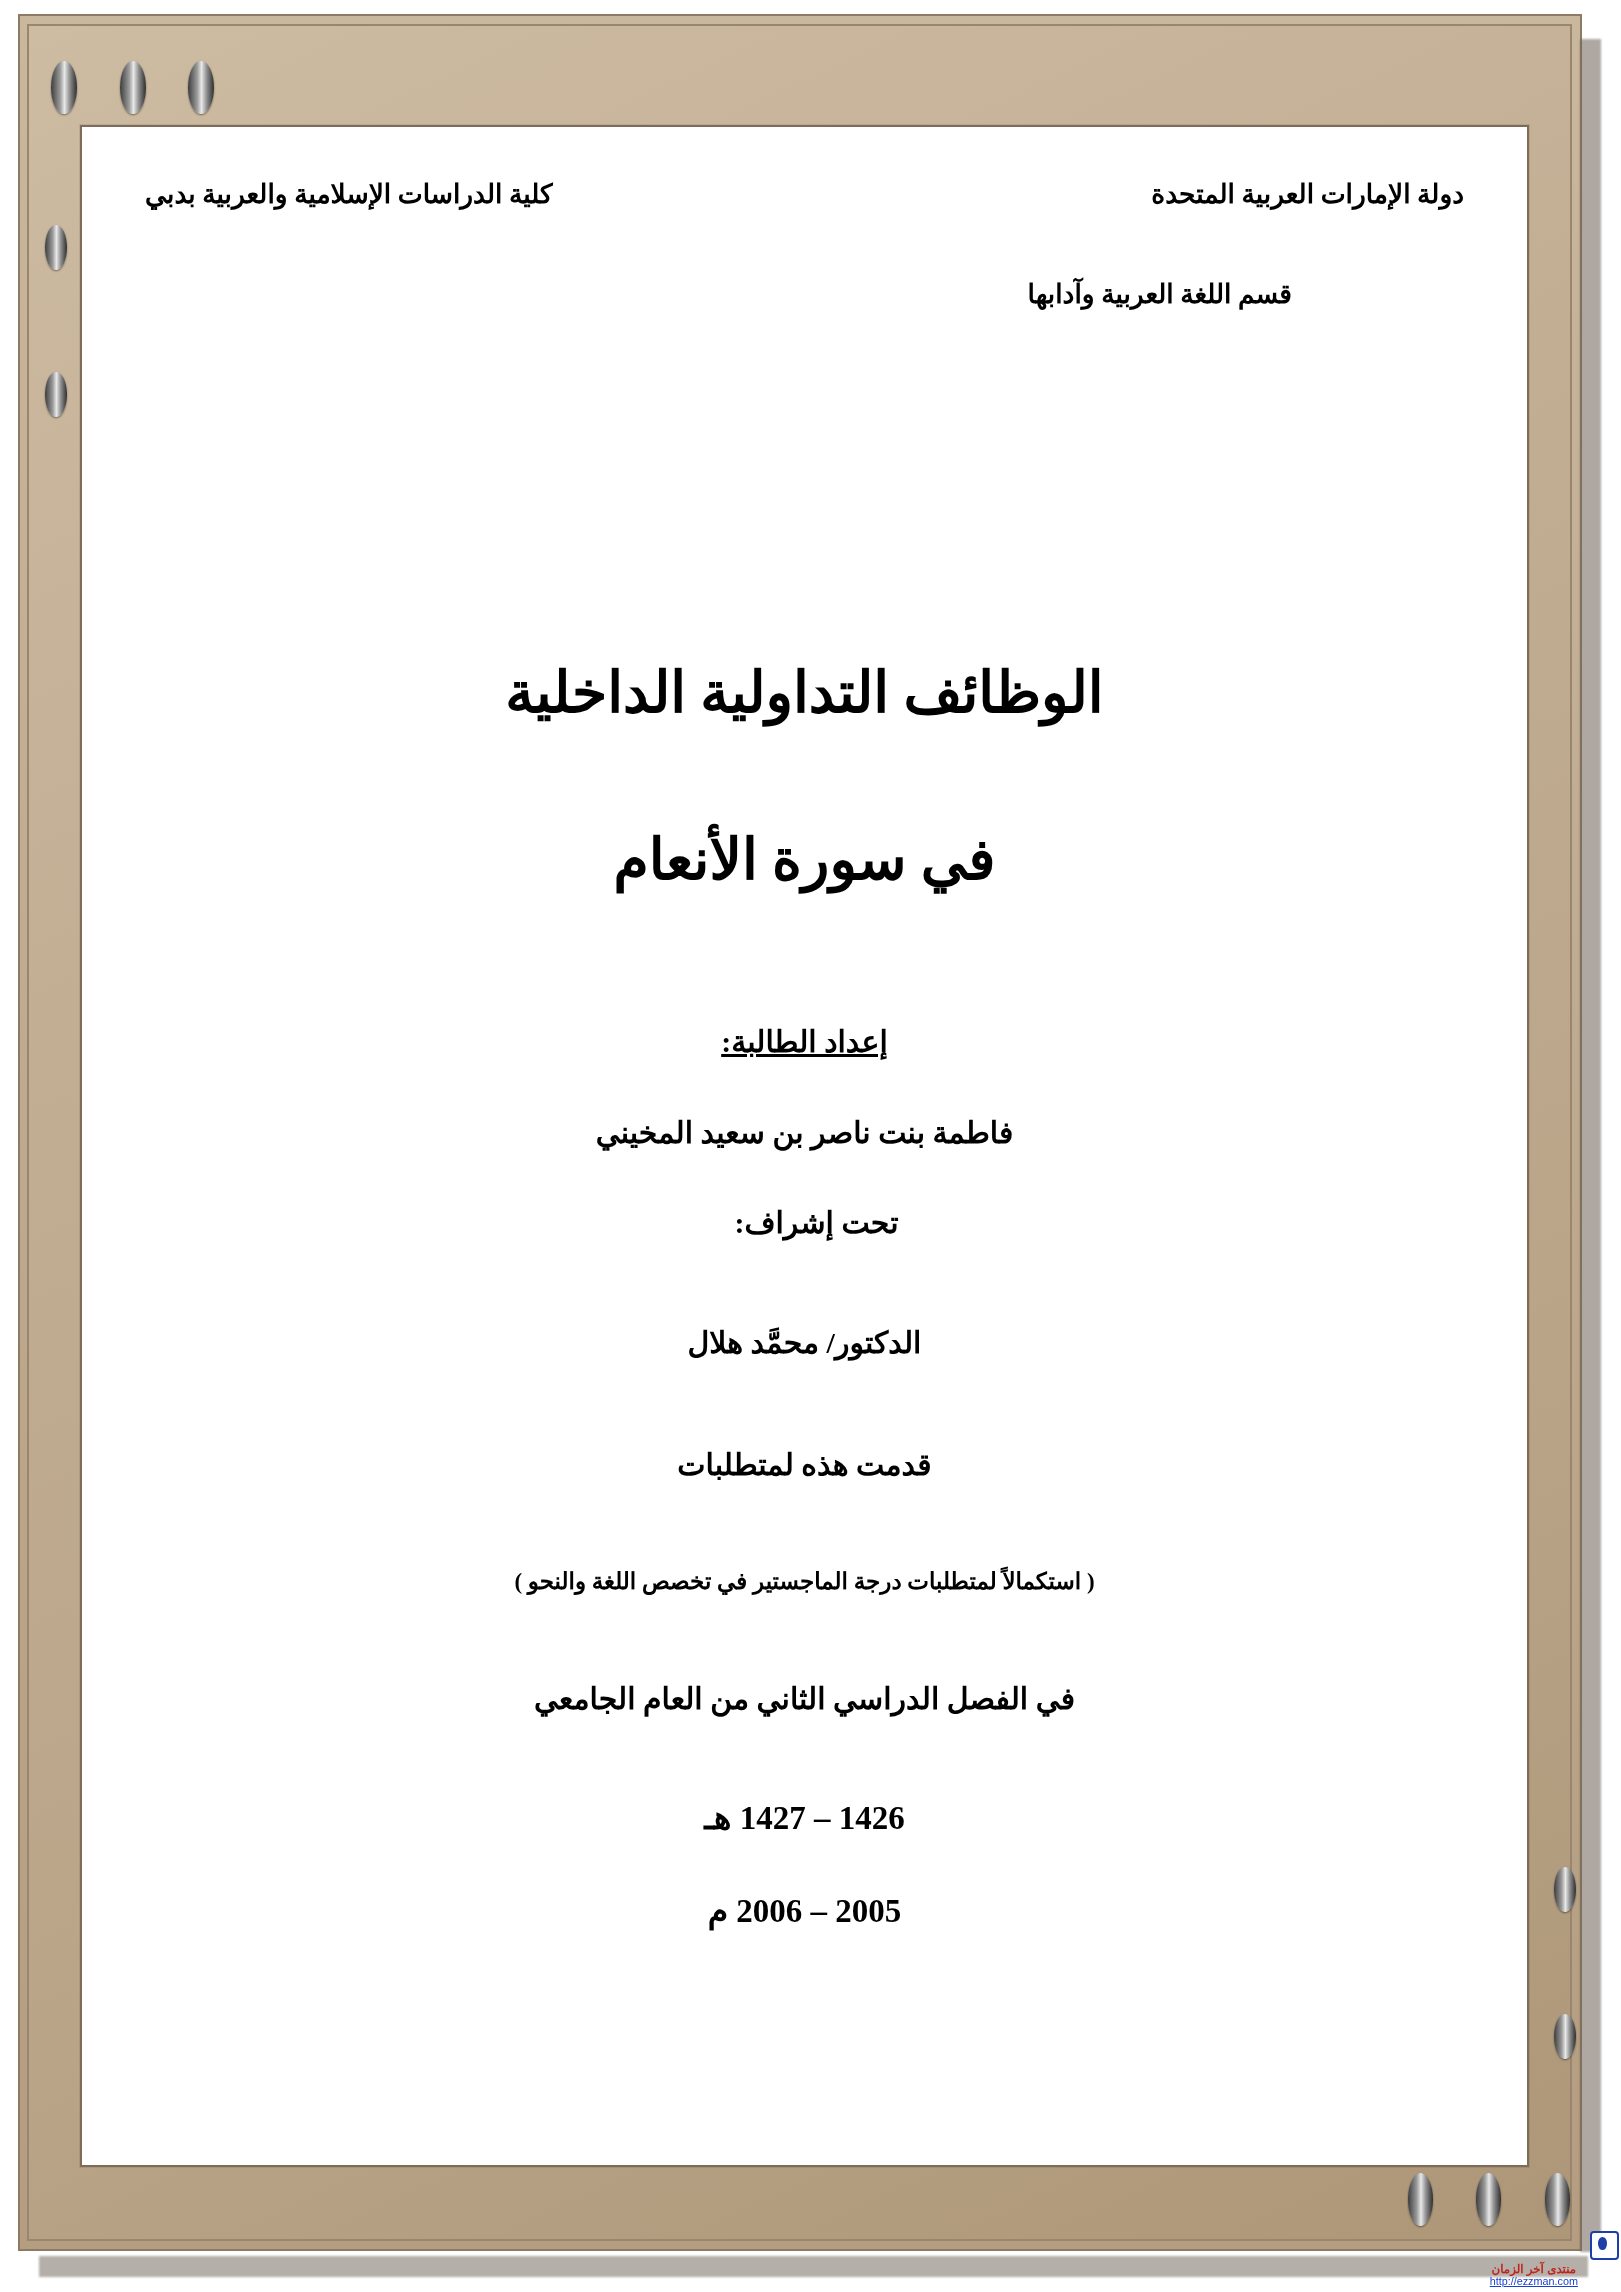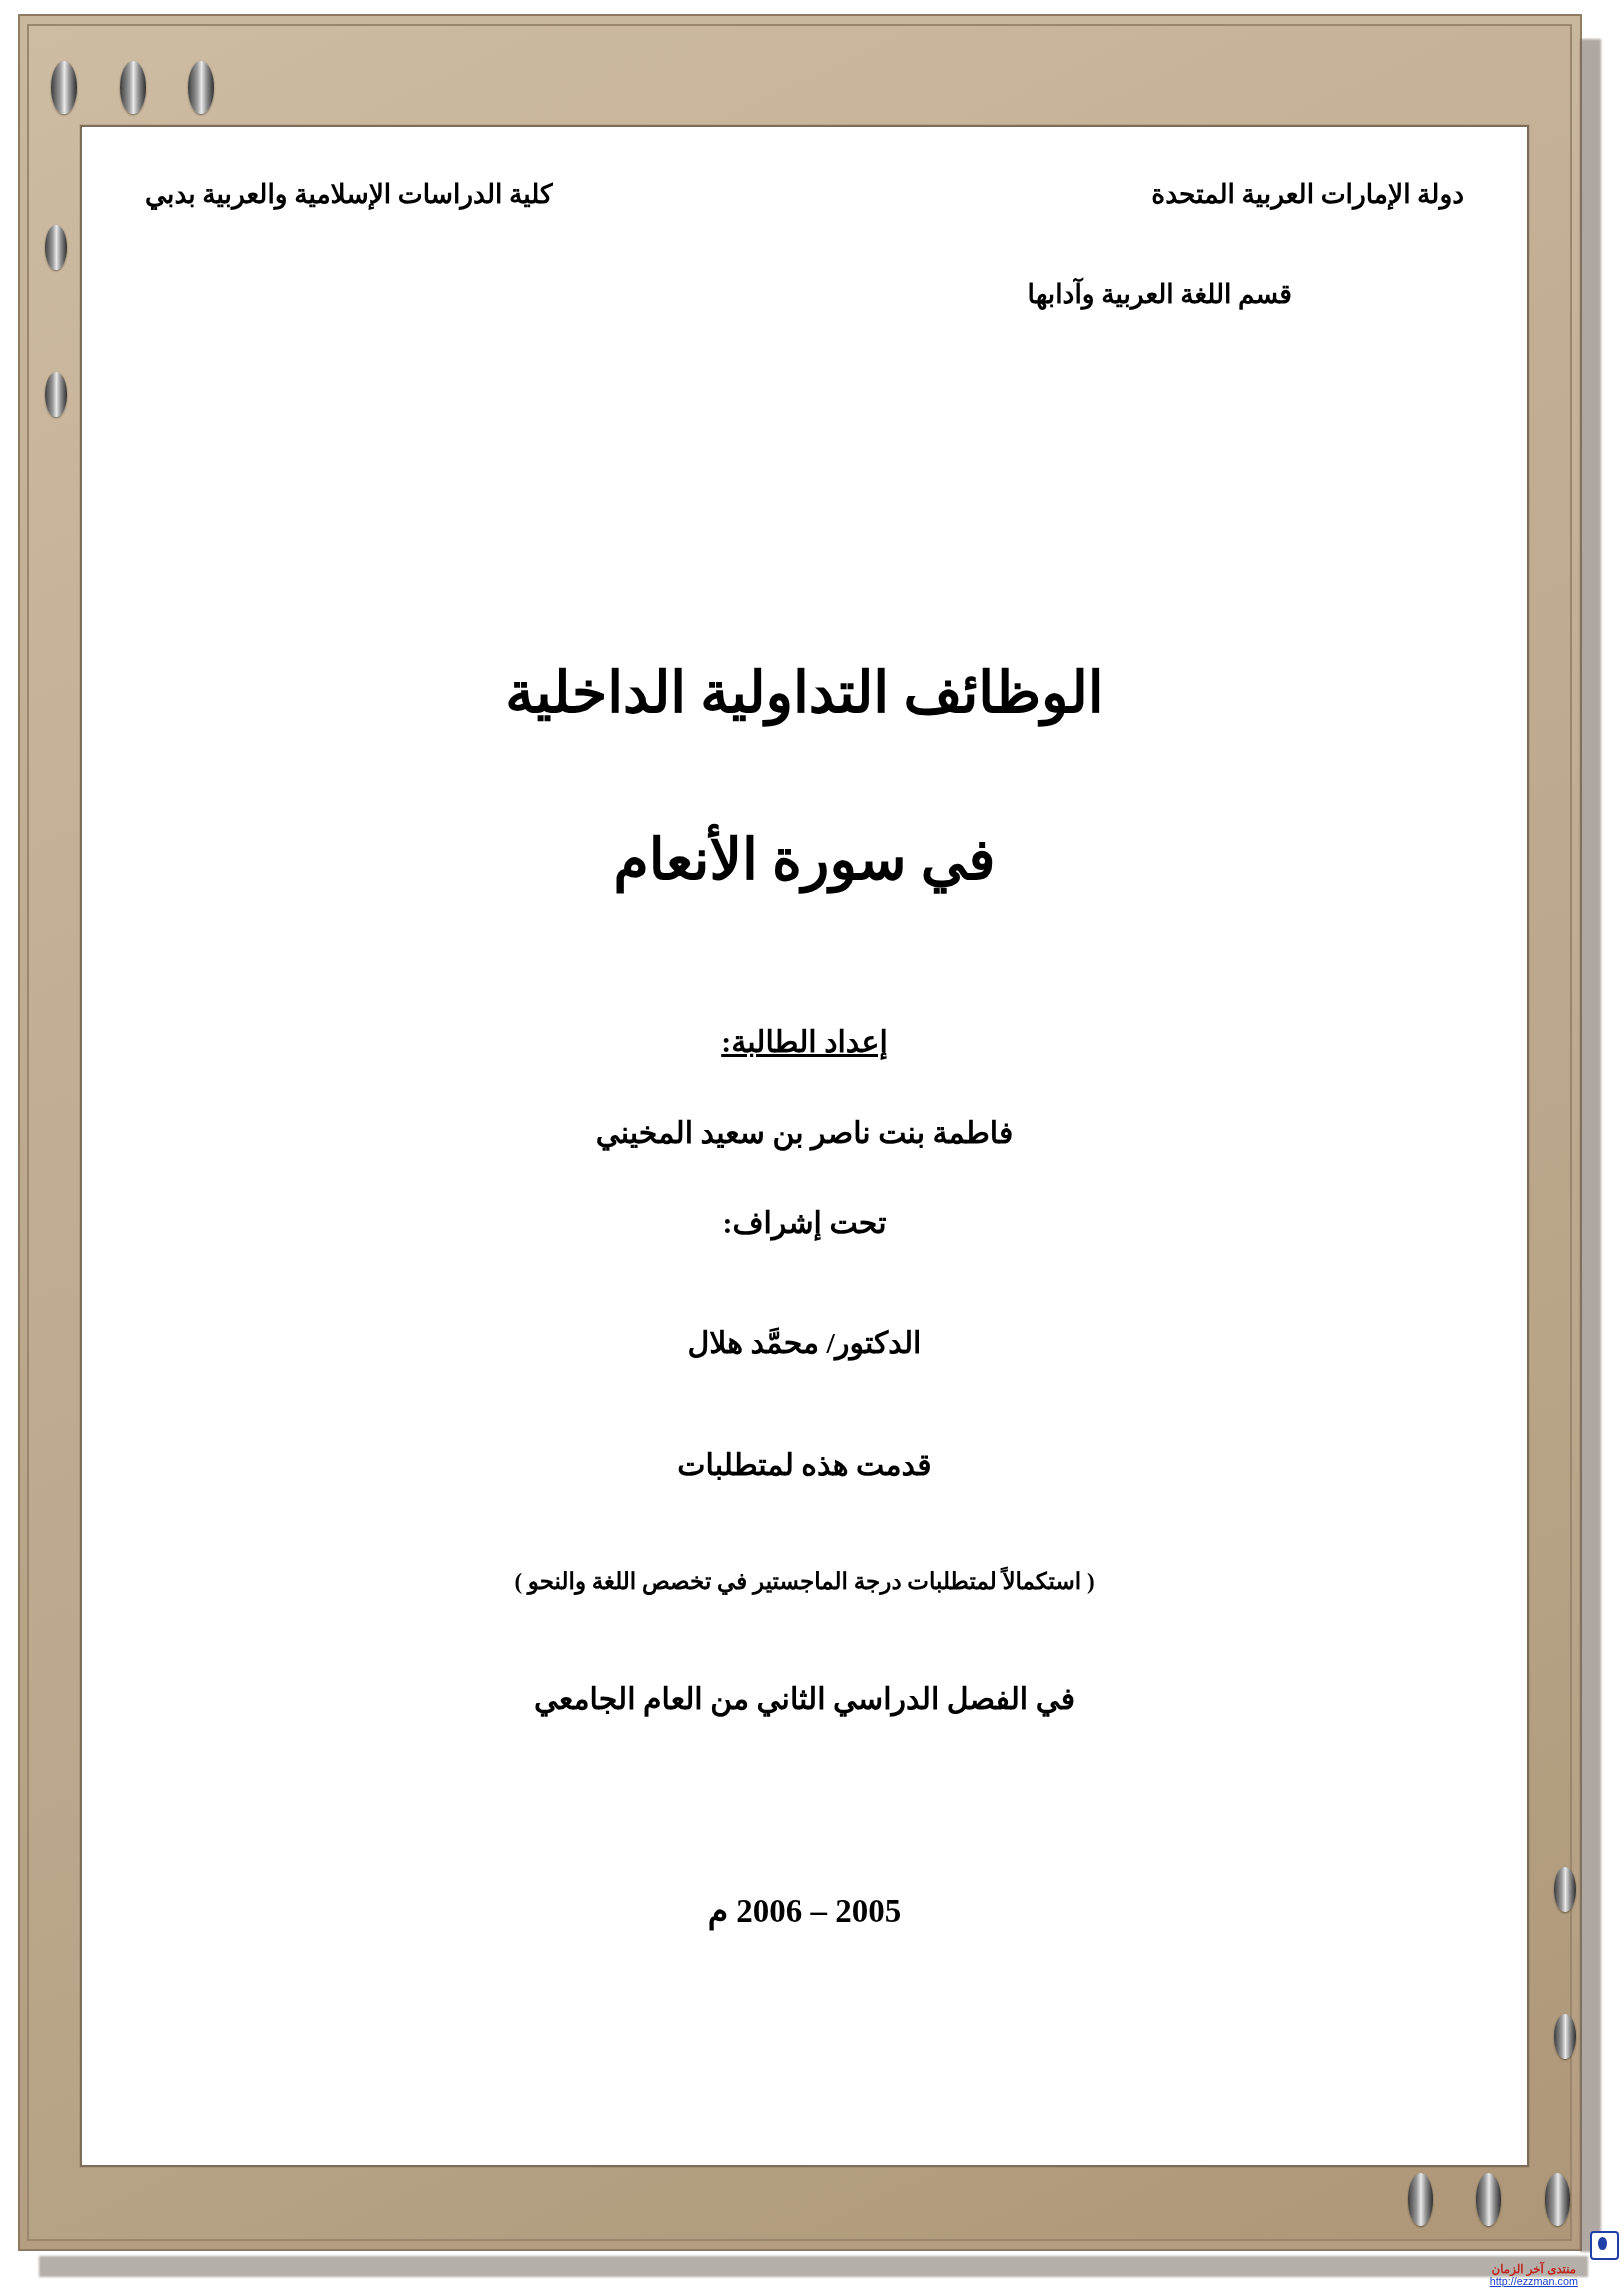--- a/index.html
+++ b/index.html
@@ -146,21 +146,21 @@
   .title-2 { top: 686px; }
 
   .mid {
     position: absolute;
     left: 0;
     width: 100%;
     text-align: center;
   }
   .m-prep     { top: 897px;  font-size: 30px; text-decoration: underline; }
   .m-student  { top: 988px; font-size: 30px; }
-  .m-under    { top: 1078px; font-size: 30px; }
+  .m-under    { top: 1078px; font-size: 30px; padding-left: 12px; }
   .m-sup      { top: 1198px; font-size: 30px; }
   .m-submit   { top: 1320px; font-size: 30px; }
   .m-paren    { top: 1441px; font-size: 23px; }
   .m-term     { top: 1554px; font-size: 30px; }
   .m-year-h   { top: 1671px; font-size: 33px; }
   .m-year-m   { top: 1764px; font-size: 33px; }
 
   
   .watermark {
     position: absolute;
@@ -242,20 +242,21 @@
       <div class="title title-1">الوظائف التداولية الداخلية</div>
       <div class="title title-2">في سورة الأنعام</div>
 
       <div class="mid m-prep">إعداد الطالبة:</div>
       <div class="mid m-student">فاطمة بنت ناصر بن سعيد المخيني</div>
       <div class="mid m-under">تحت إشراف:</div>
       <div class="mid m-sup">الدكتور/ محمَّد هلال</div>
       <div class="mid m-submit">قدمت هذه لمتطلبات</div>
       <div class="mid m-paren">( استكمالاً لمتطلبات درجة الماجستير في تخصص  اللغة والنحو )</div>
       <div class="mid m-term">في الفصل الدراسي الثاني من العام الجامعي</div>
+      <div class="mid m-year-h">1426 – 1427 هـ</div>
       <div class="mid m-year-m">2005 – 2006 م</div>
 
     </div>
   </div>
 
   <div class="wm-badge"></div>
   <div class="watermark">
     <span class="wm-title">منتدى آخر الزمان</span>
     <span class="wm-url">http://ezzman.com</span>
   </div>

